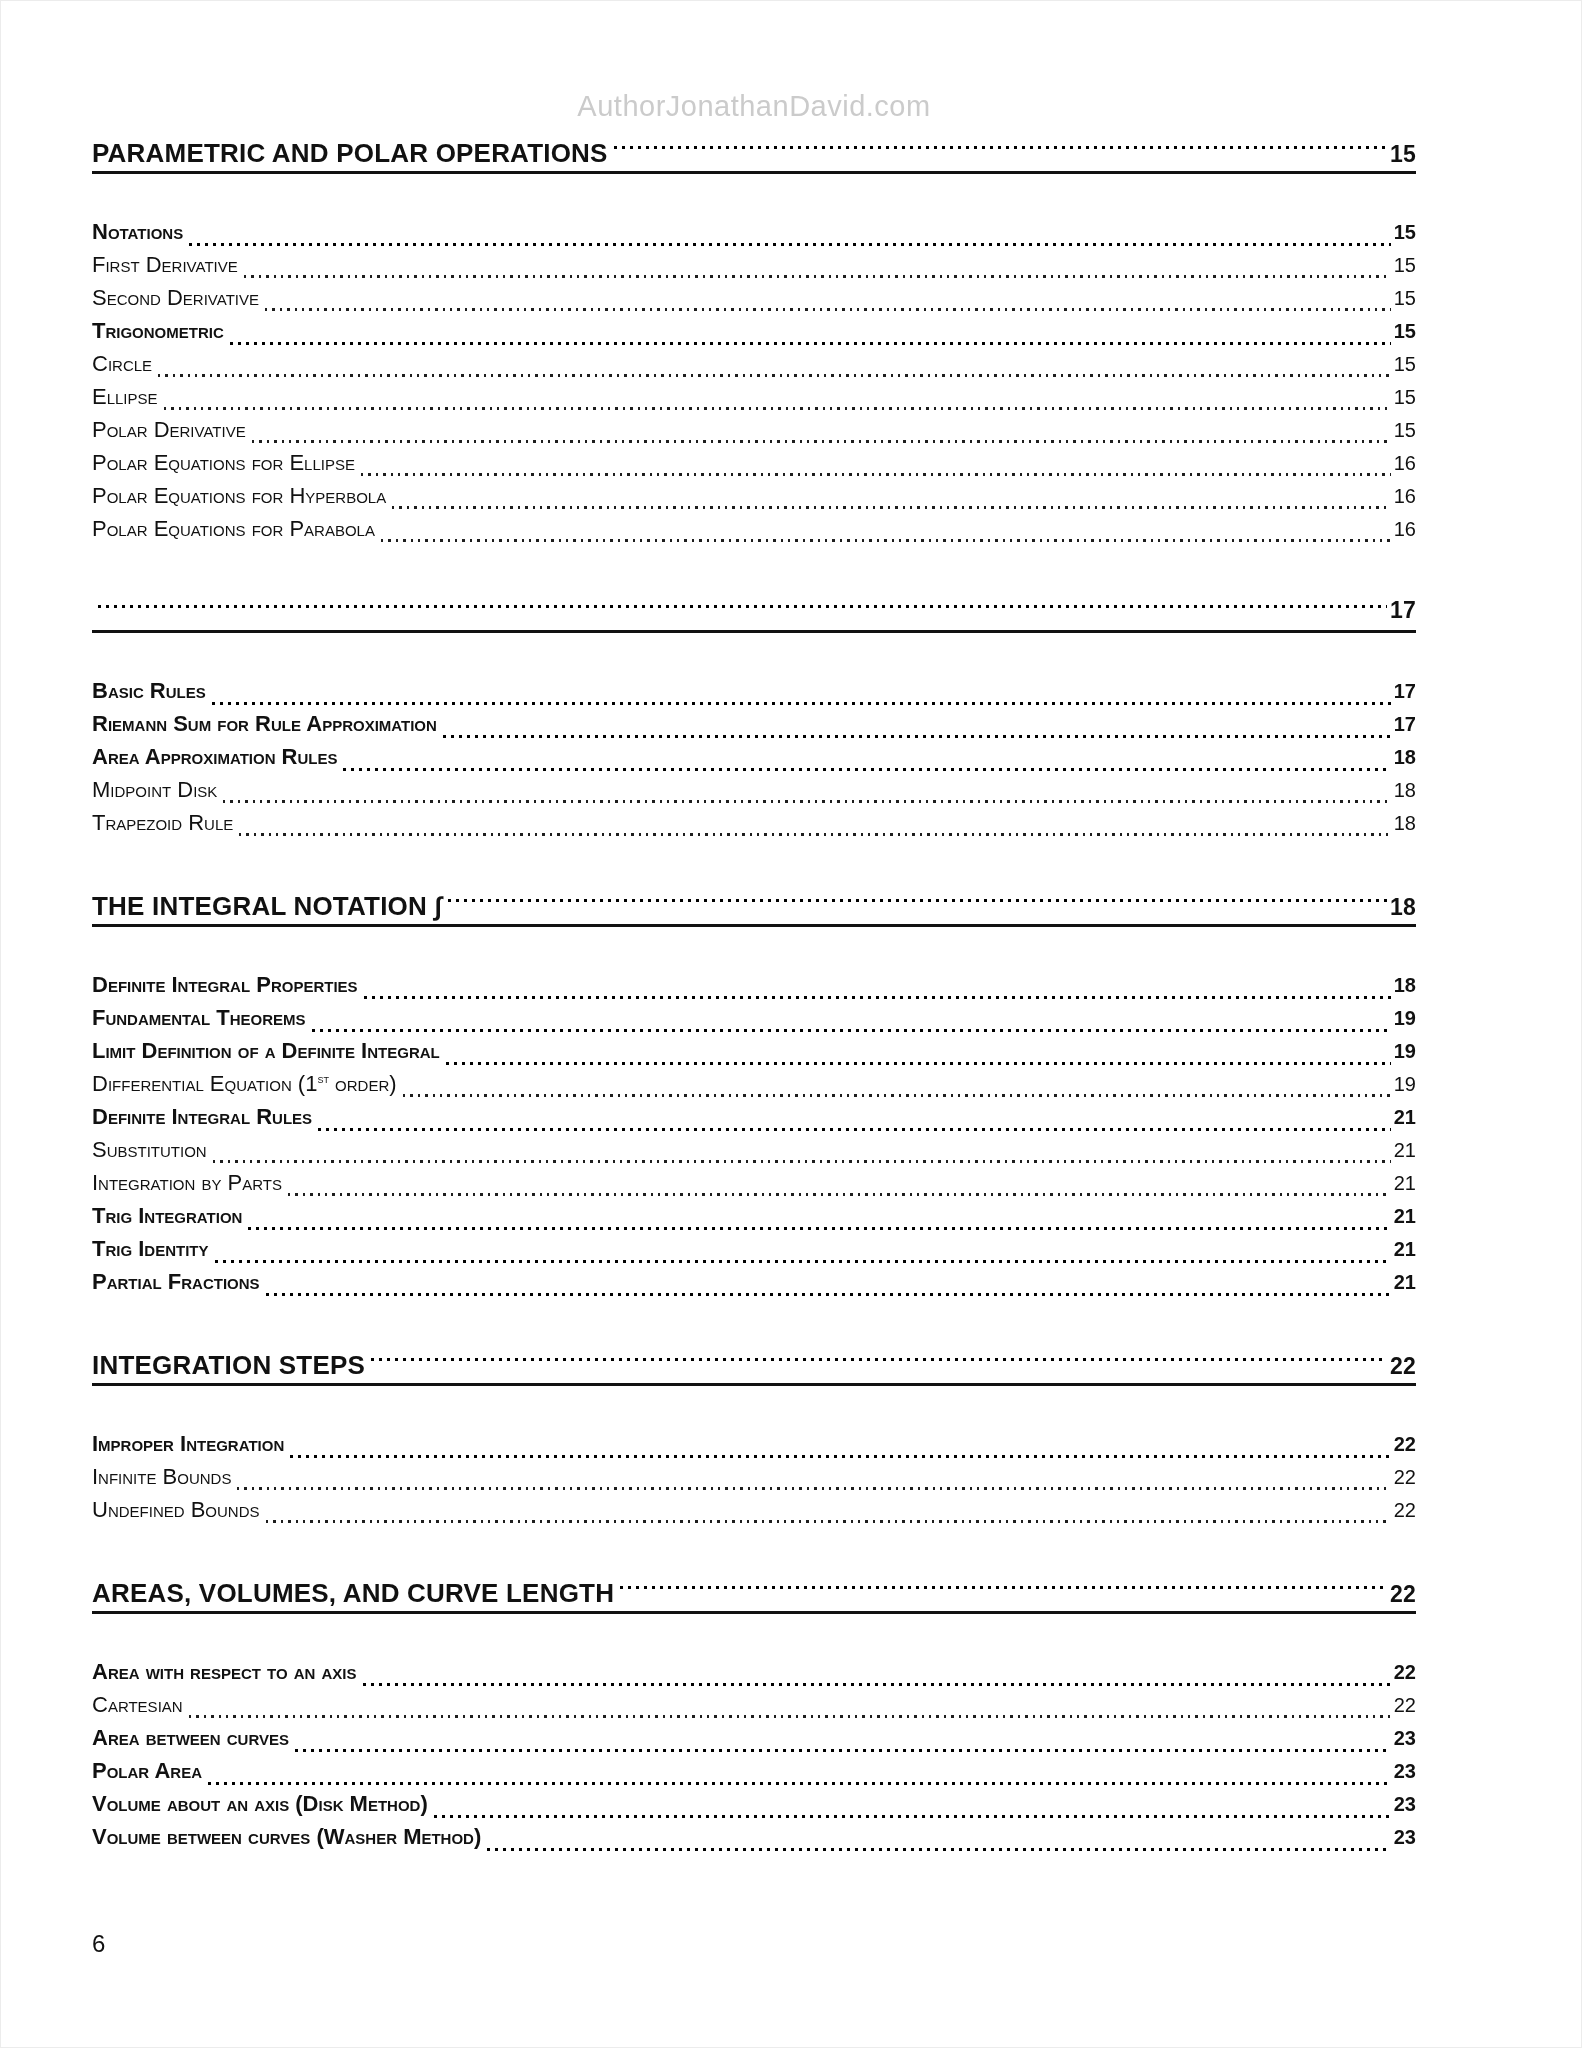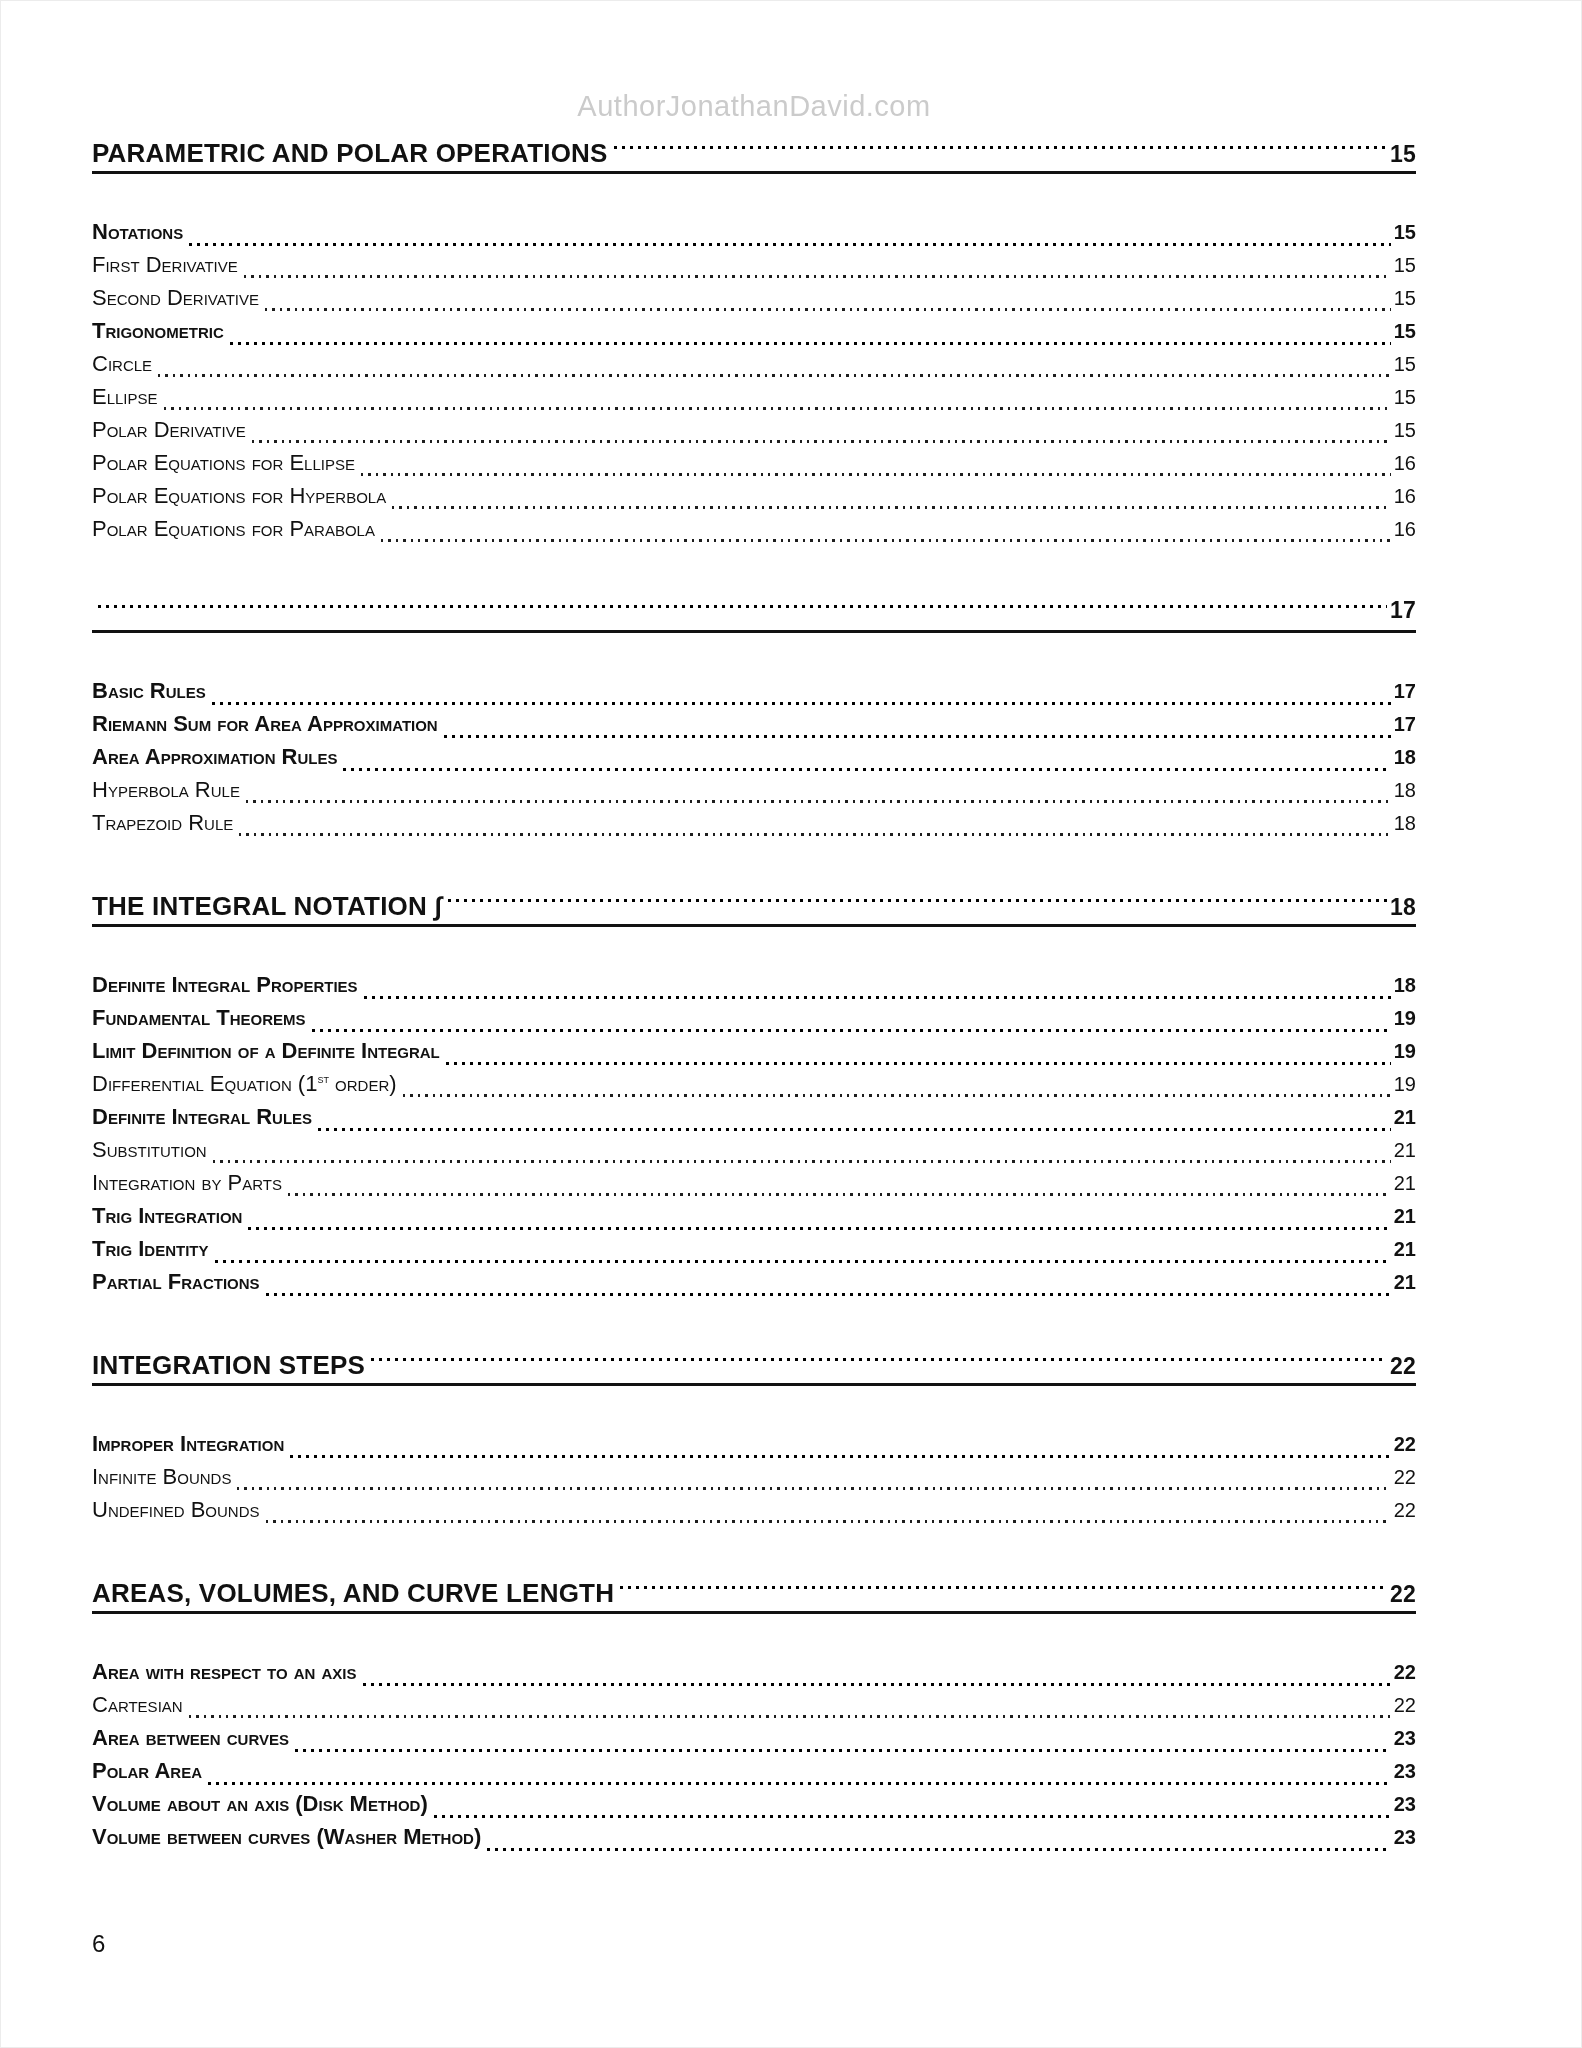--- a/index.html
+++ b/index.html
@@ -147,31 +147,31 @@
         <div class="toc-row heading">
           <span class="leader"></span>
           <span class="pg">17</span>
         </div>
         <div class="toc-row entry bold">
           <span class="lbl">Basic Rules</span>
           <span class="leader"></span>
           <span class="pg">17</span>
         </div>
         <div class="toc-row entry bold">
-          <span class="lbl">Riemann Sum for Area Approximation</span>
+          <span class="lbl">Riemann Sum for Rule Approximation</span>
           <span class="leader"></span>
           <span class="pg">17</span>
         </div>
         <div class="toc-row entry bold">
           <span class="lbl">Area Approximation Rules</span>
           <span class="leader"></span>
           <span class="pg">18</span>
         </div>
         <div class="toc-row entry">
-          <span class="lbl">Hyperbola Rule</span>
+          <span class="lbl">Midpoint Disk</span>
           <span class="leader"></span>
           <span class="pg">18</span>
         </div>
         <div class="toc-row entry">
           <span class="lbl">Trapezoid Rule</span>
           <span class="leader"></span>
           <span class="pg">18</span>
         </div>
         <div class="toc-row heading">
           <span class="lbl">THE INTEGRAL NOTATION ∫</span>

